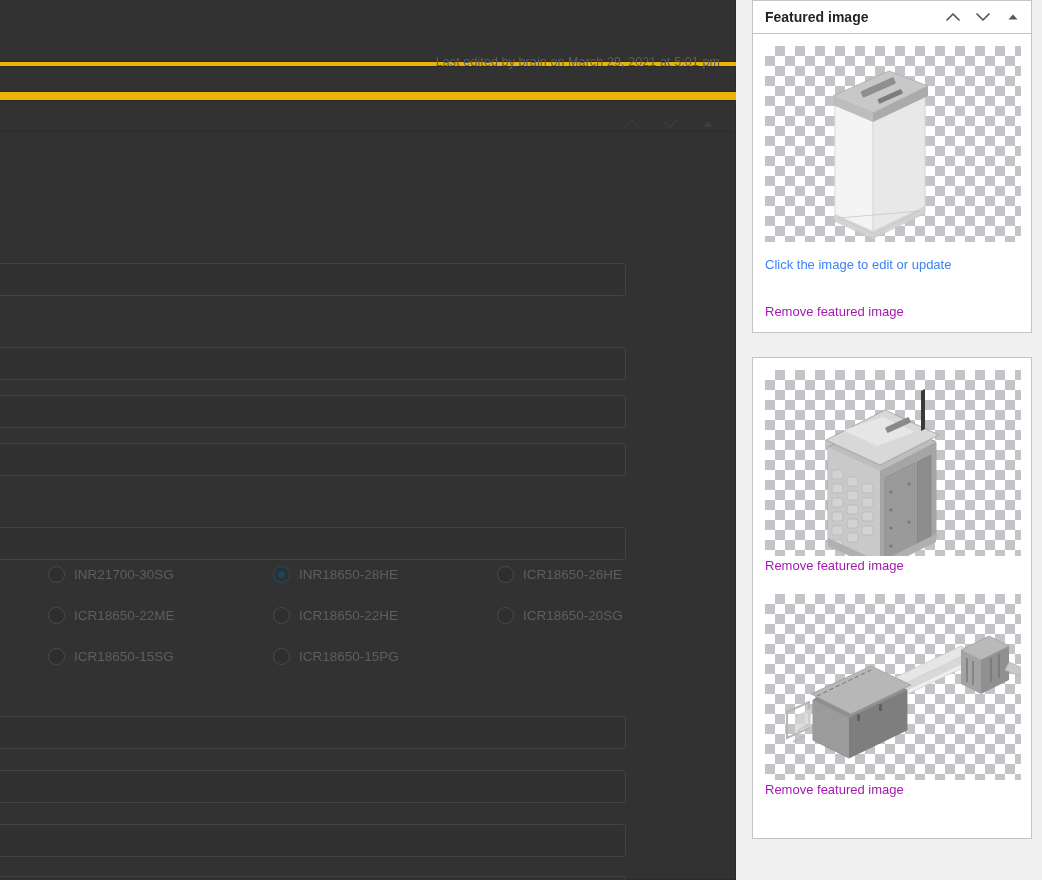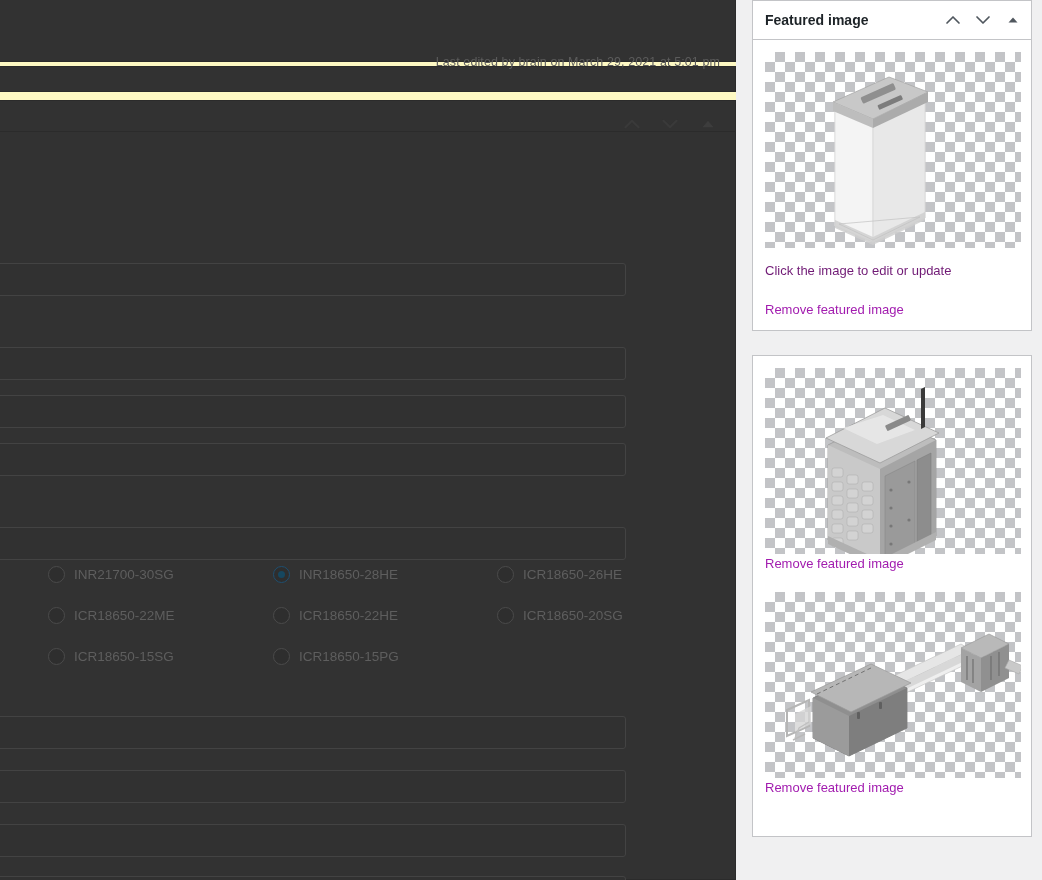--- a/index.html
+++ b/index.html
@@ -15,21 +15,21 @@
     overflow: hidden;
     background: #f0f0f1;
   }
 
   
   .main-col {
     position: absolute;
     left: 0; top: 0;
     width: 736px;
     height: 880px;
-    background: #fef9c3;
+    background: #eab308;
     overflow: hidden;
   }
 
   .dim-box {
     position: absolute;
     left: -10px;
     background: #323232;
     border: 1px solid #2b2b2b;
     box-sizing: border-box;
   }
@@ -137,21 +137,21 @@
     border: 1px solid #c3c4c7;
     box-sizing: border-box;
     width: 280px;
   }
   .postbox + .postbox { margin-top: 24px; }
 
   .postbox-header {
     display: flex;
     align-items: center;
     justify-content: space-between;
-    height: 39px;
+    height: 33px;
     border-bottom: 1px solid #c3c4c7;
     padding: 0 0 0 12px;
     box-sizing: border-box;
   }
   .postbox-title {
     font-size: 14px;
     font-weight: bold;
     color: #1d2327;
     line-height: 1;
   }
@@ -186,22 +186,22 @@
     background-position: 0 0, 10px 10px;
     position: relative;
     overflow: hidden;
     cursor: pointer;
   }
   .thumb-frame.tall { height: 186px; }
   .thumb-frame svg { position: absolute; left: 0; top: 0; }
 
   .hint-text {
     font-size: 13px;
-    color: #701a75;
-    margin: 14px 0 8px 0;
+    color: #3b82f6;
+    margin: 14px 0 16px 0;
     line-height: 1.4;
   }
   .remove-link {
     display: inline-block;
     font-size: 13px;
     color: #a21caf;
     margin-top: 14px;
     cursor: pointer;
   }
   .remove-link.tight { margin-top: 2px; }

